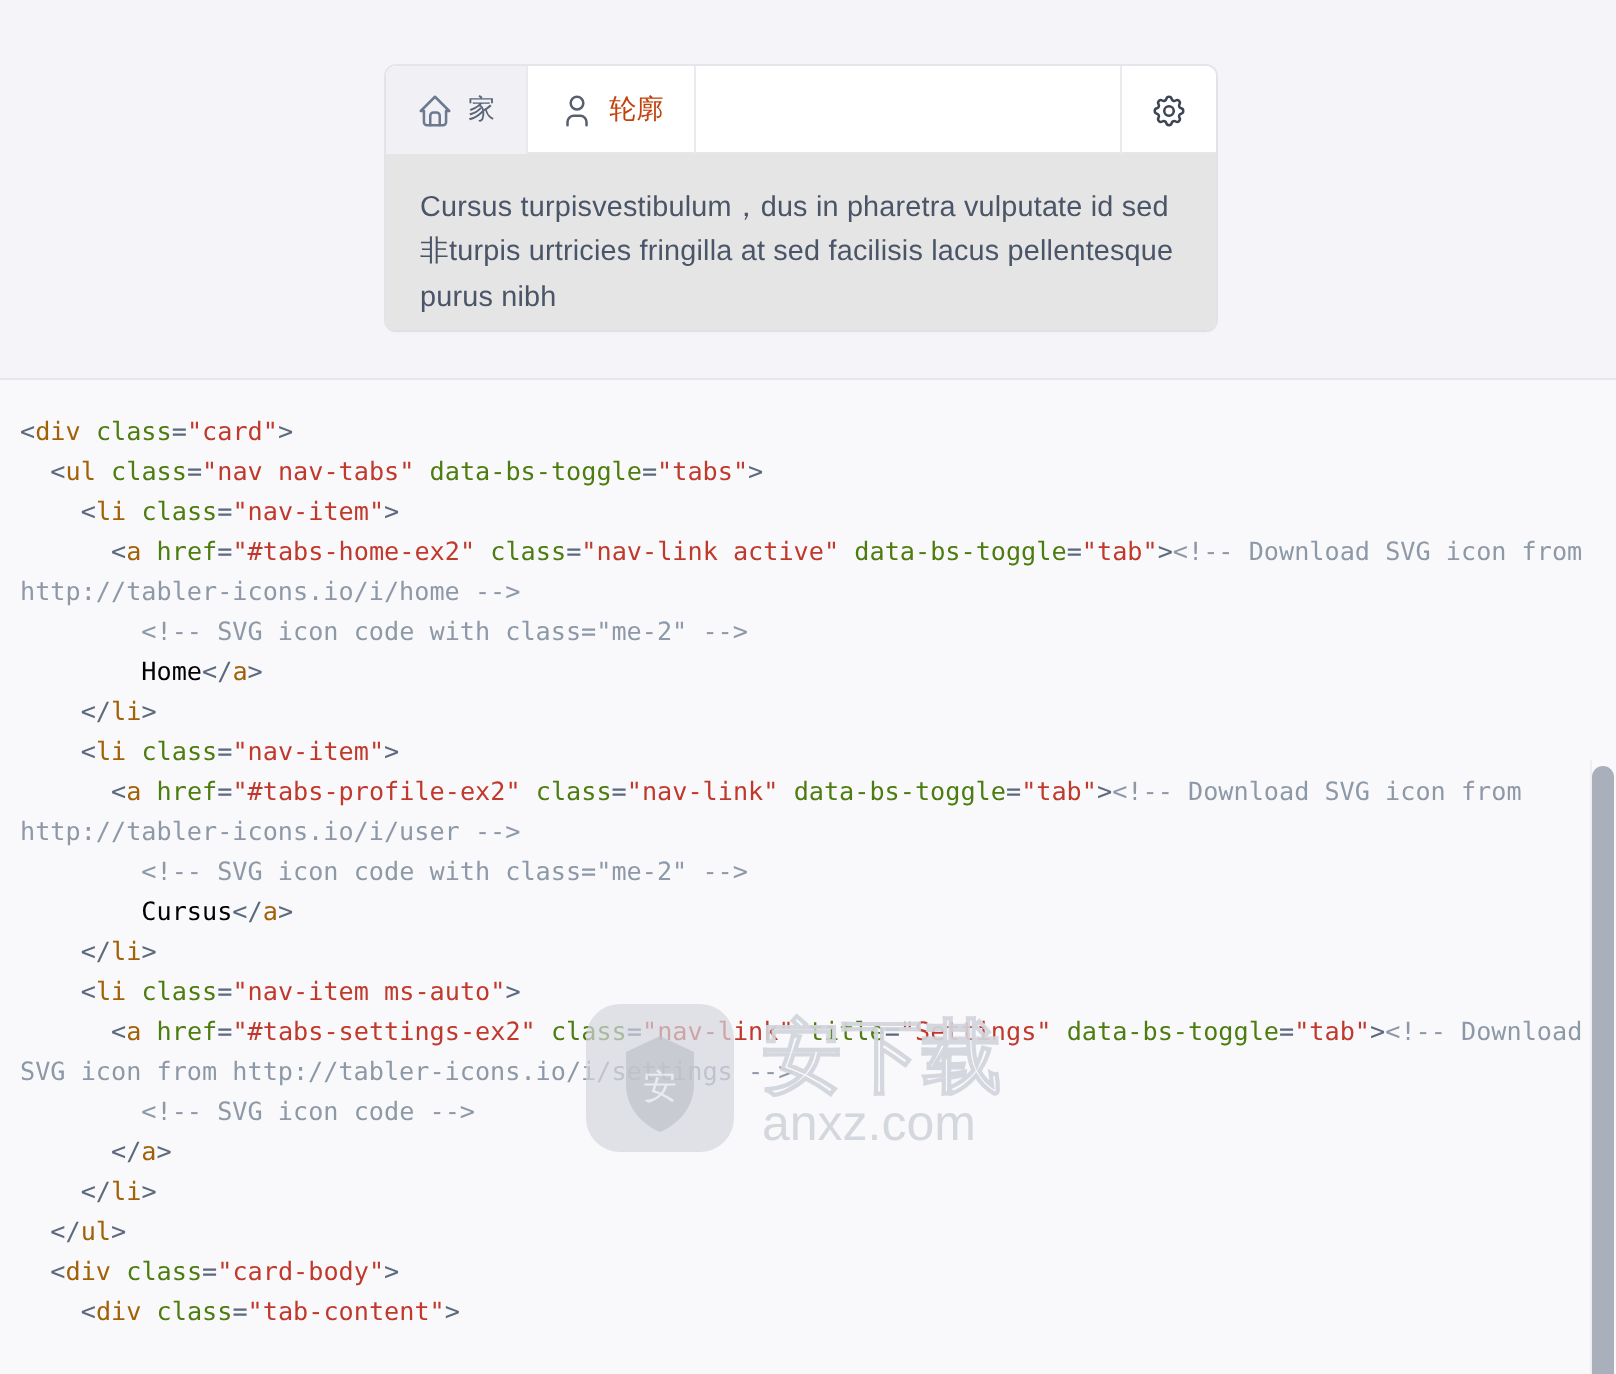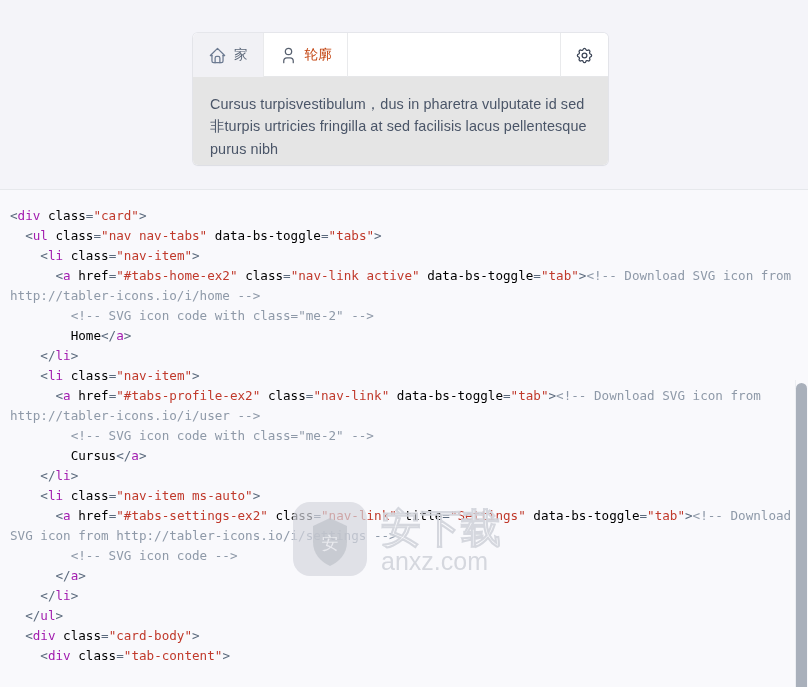--- a/index.html
+++ b/index.html
@@ -105,22 +105,22 @@
     padding: 16px 0 0 10px;
     font-family: "DejaVu Sans Mono", "Liberation Mono", monospace;
     font-size: 12.6px;
     line-height: 20px;
     color: #4a5568;
     white-space: pre-wrap;
     word-break: break-word;
     position: relative;
     z-index: 2;
   }
-  #code-block .tag   { color: #a21caf; }
-  #code-block .attr  { color: #000000; }
+  #code-block .tag   { color: #a16207; }
+  #code-block .attr  { color: #4d7c0f; }
   #code-block .str   { color: #c0392b; }
   #code-block .cmt   { color: #8e99a8; }
   #code-block .punct { color: #5b6a7d; }
   #code-block .txt   { color: #000000; }
 
   
   #watermark {
     position: absolute;
     left: 293px;
     top: 312px;

